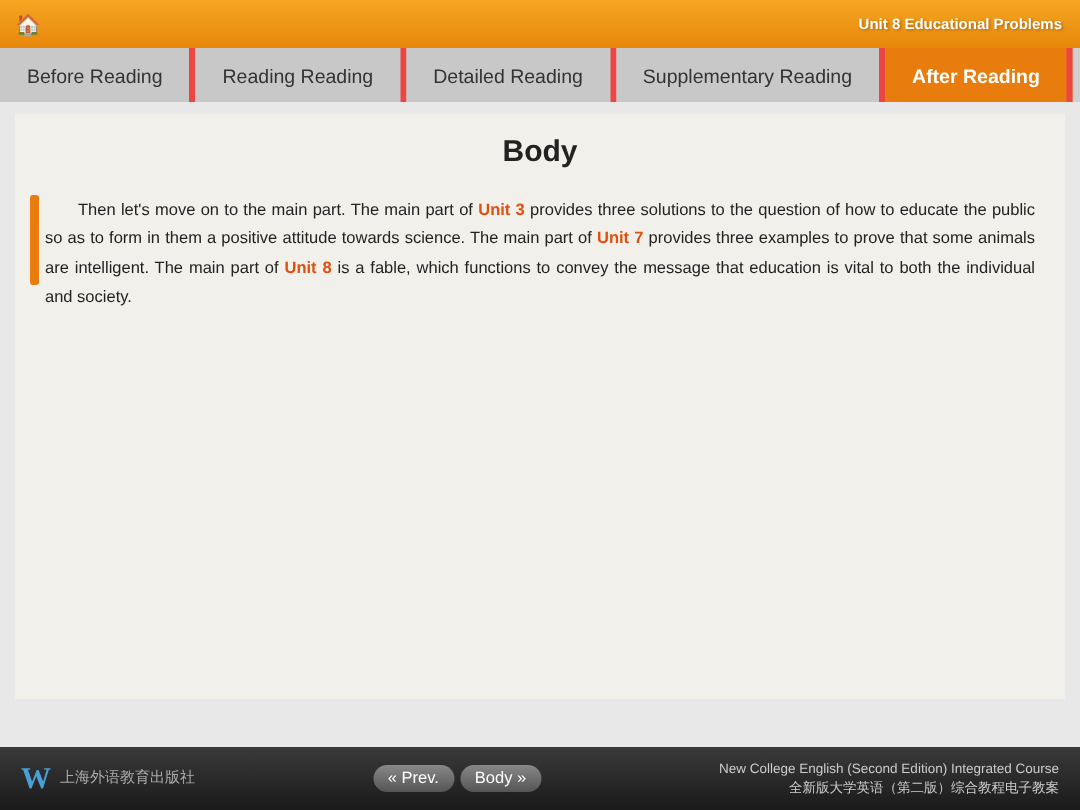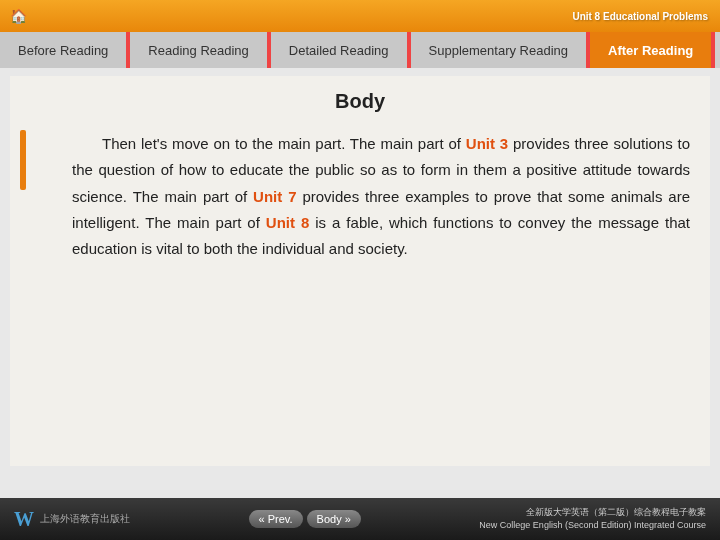--- a/index.html
+++ b/index.html
@@ -83,26 +83,25 @@
       position: absolute;
       left: 10px;
       top: 54px;
       width: 6px;
       height: 60px;
       background: #e87d0d;
       border-radius: 2px;
     }
 
     .body-text {
-      font-size: 15px;
+      font-size: 11px;
       line-height: 1.75;
       color: #222;
       text-indent: 2em;
       text-align: justify;
-      margin-left: 42px;
     }
 
     .unit-highlight {
       color: #e05010;
       font-weight: bold;
     }
 
     
     .bottom-bar {
       position: absolute;
@@ -207,16 +206,16 @@
       <span>«</span>
       <span>Prev.</span>
     </button>
     <button class="nav-btn">
       <span>Body</span>
       <span>»</span>
     </button>
   </div>
 
   <div class="bottom-right">
+    <div class="bottom-right-text">New College English (Second Edition) Integrated Course</div>
     <div class="bottom-right-text">全新版大学英语（第二版）综合教程电子教案</div>
-    <div class="bottom-right-text">New College English (Second Edition) Integrated Course</div>
   </div>
 </div>
 
 </body></html>

